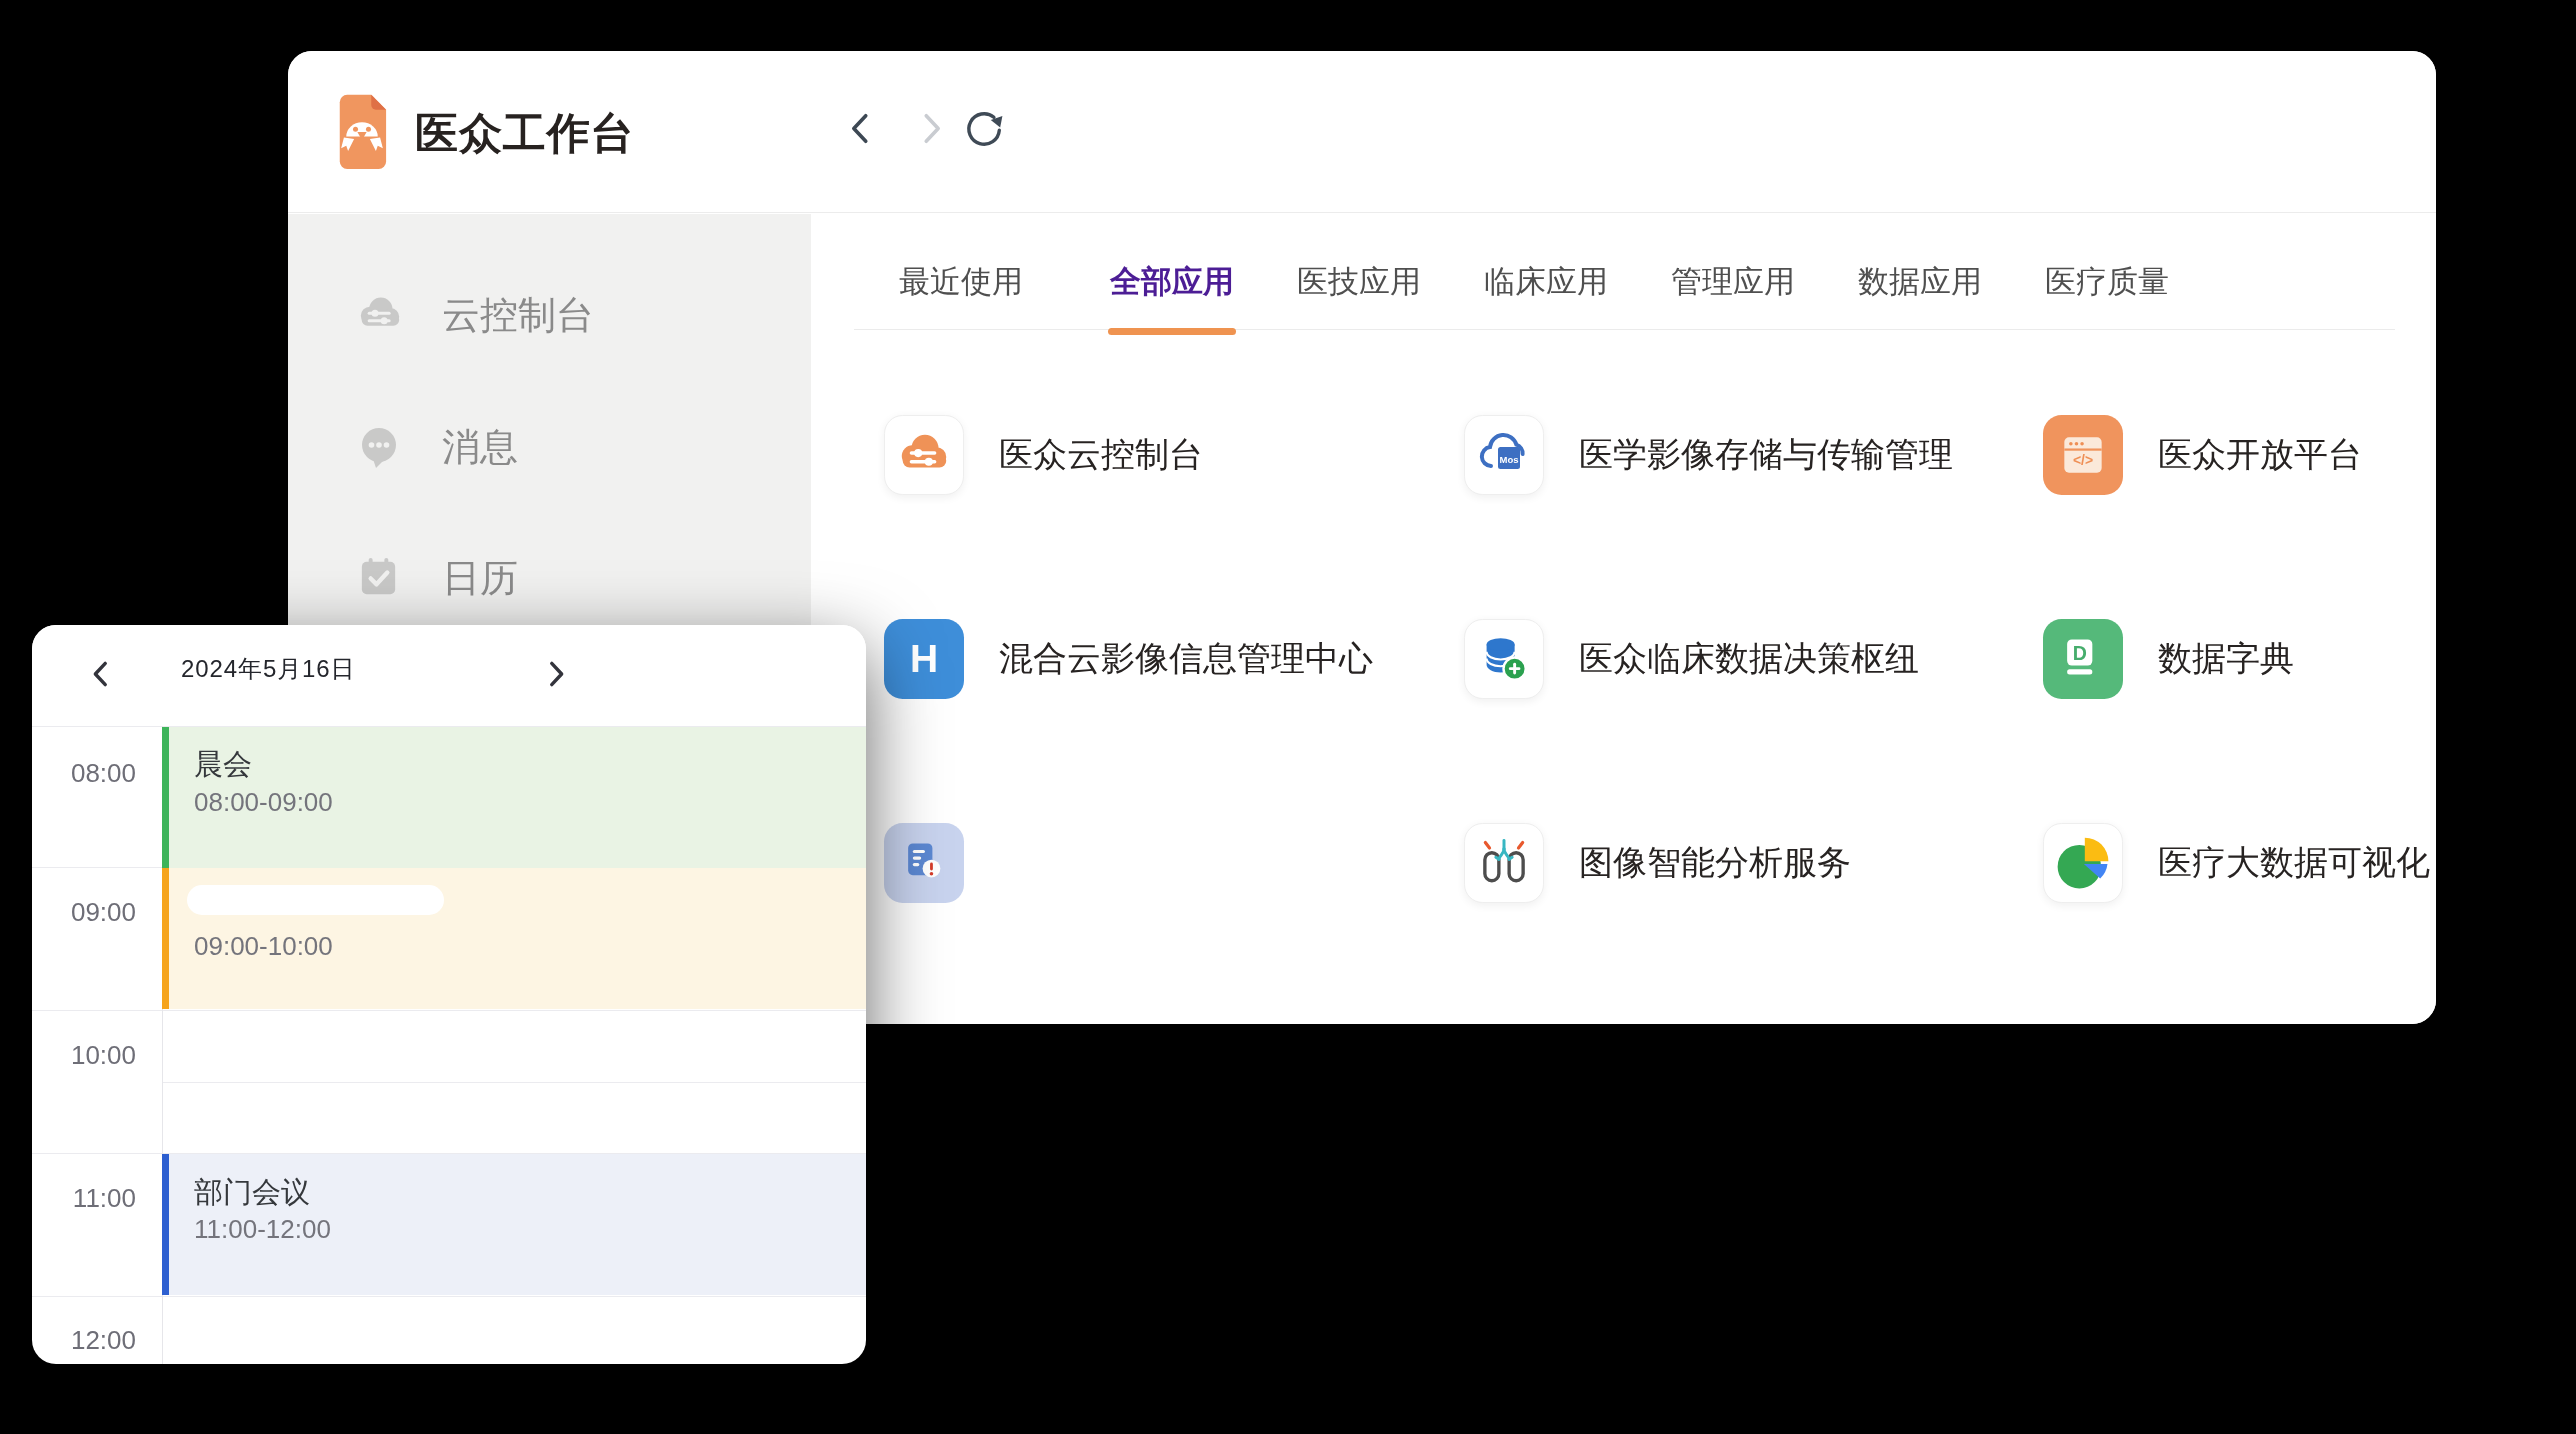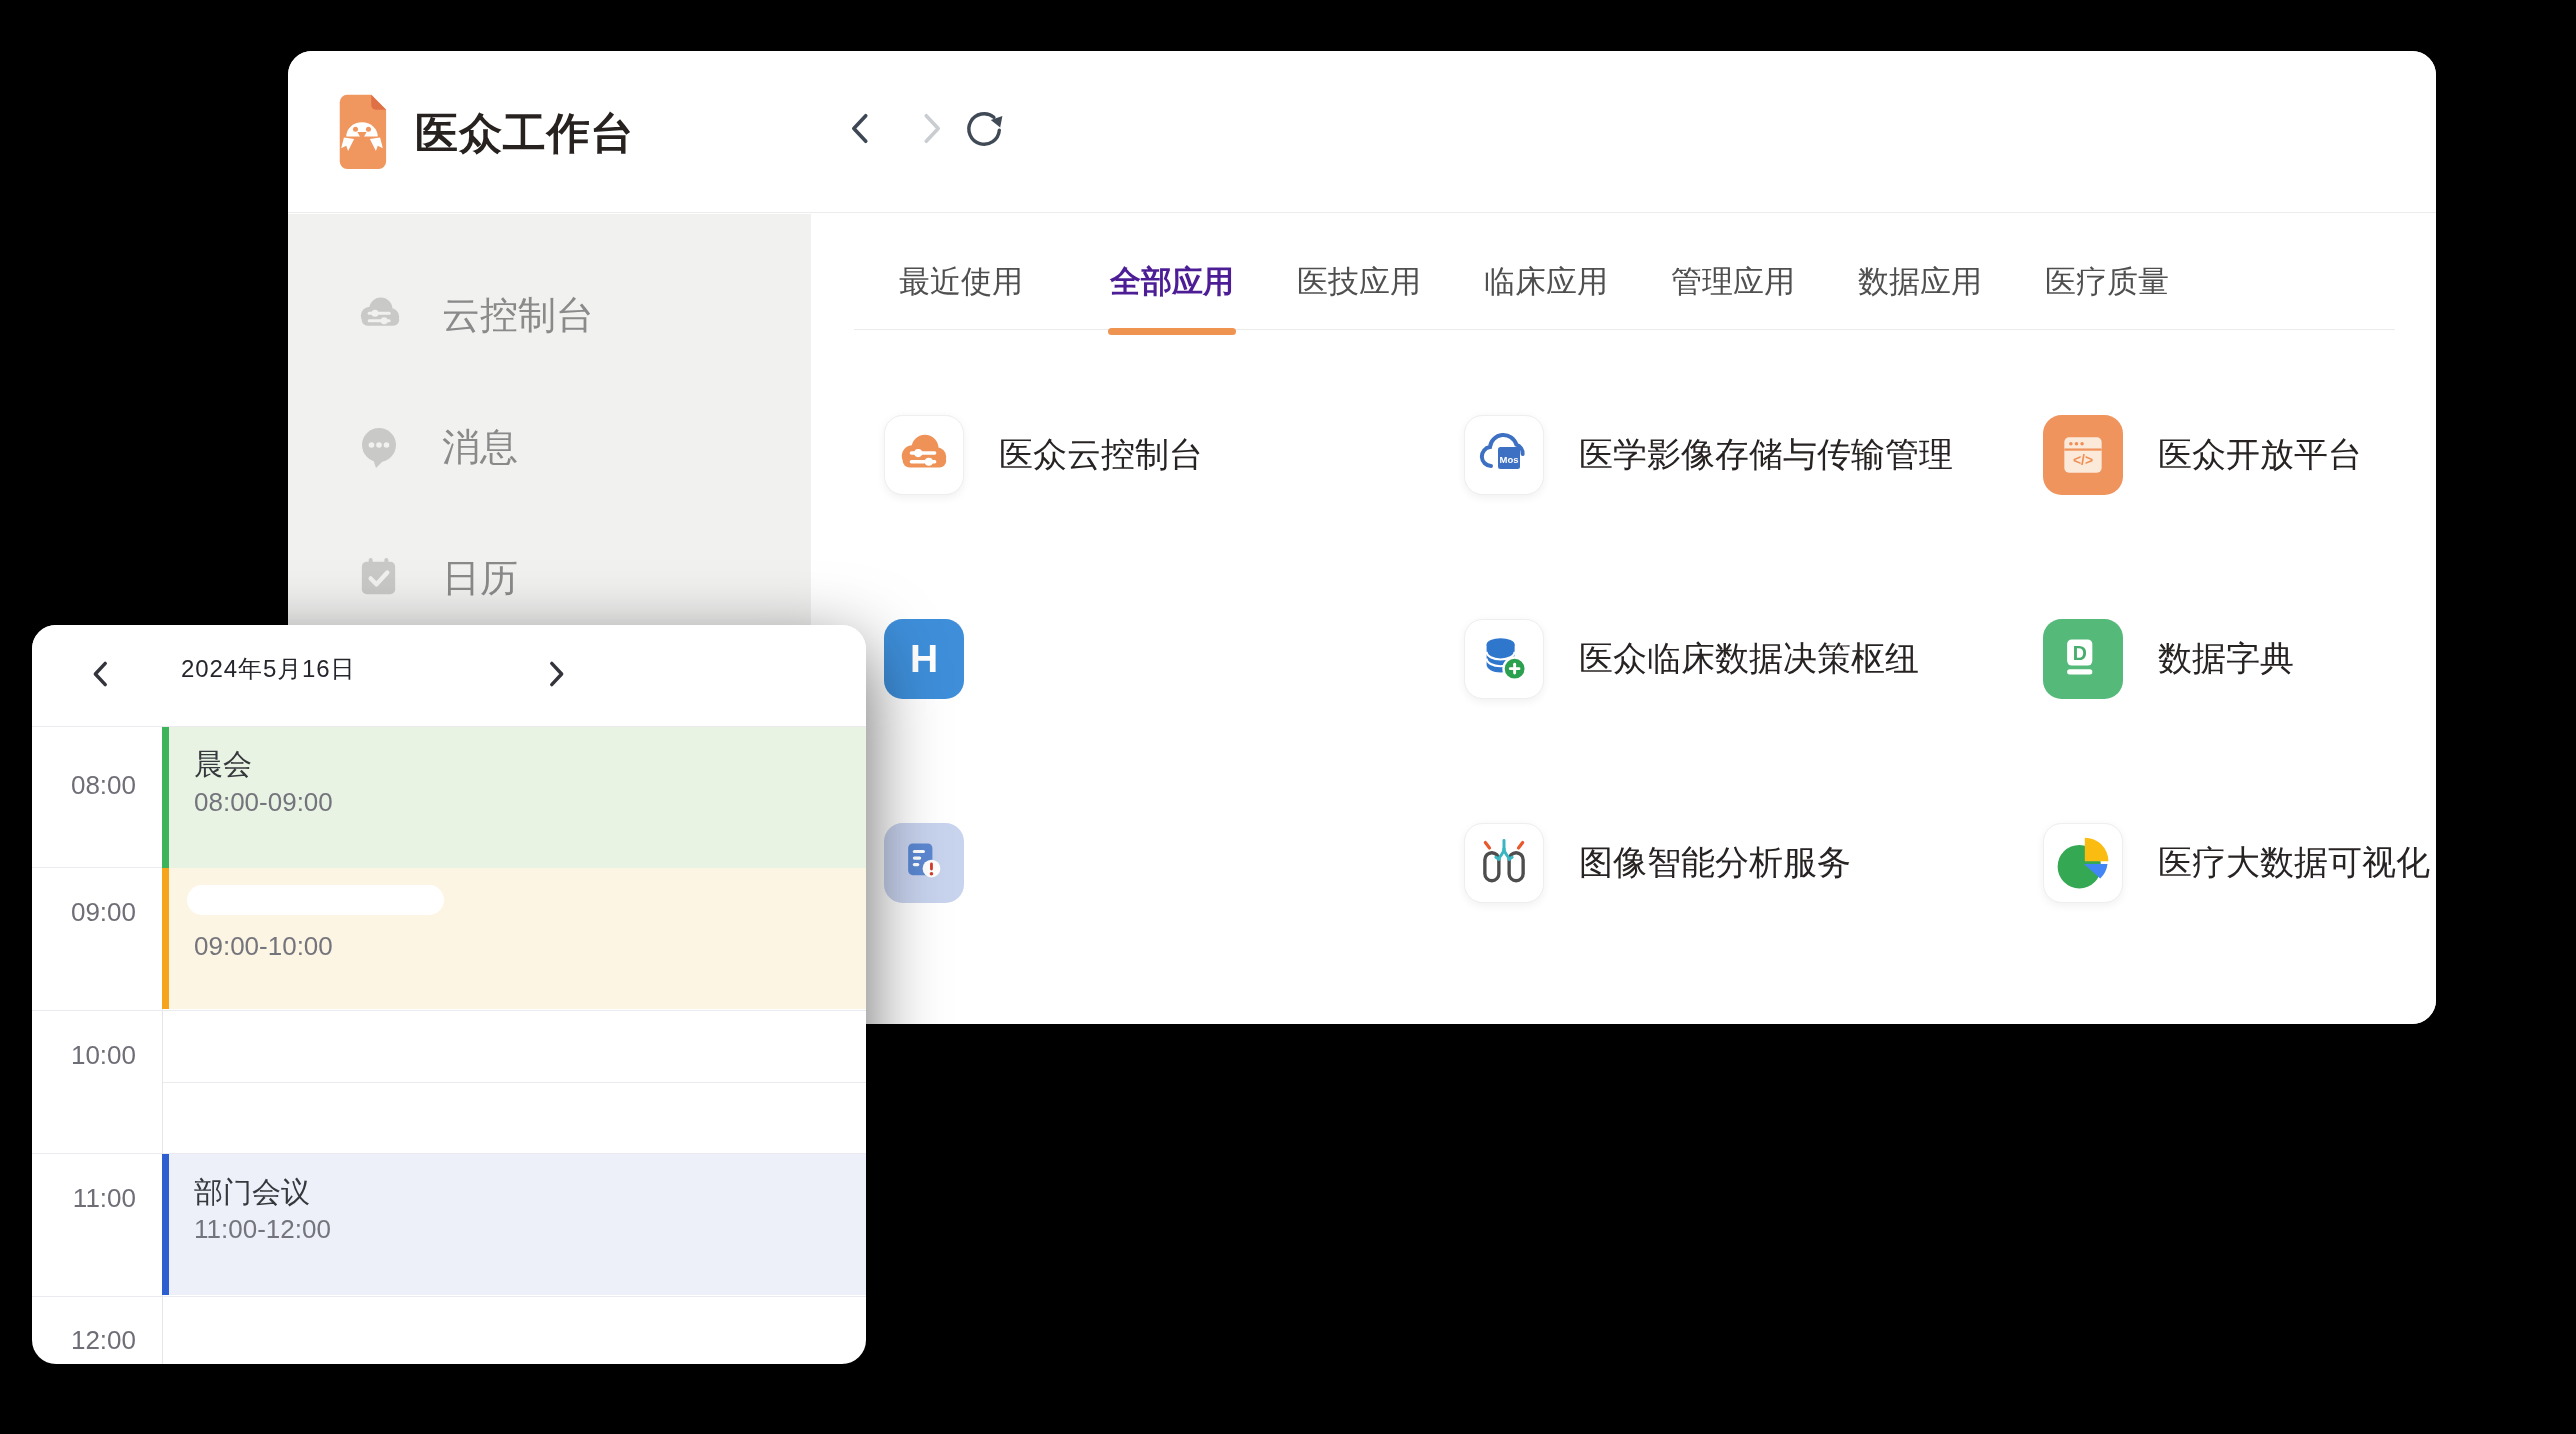--- a/index.html
+++ b/index.html
@@ -211,20 +211,21 @@
             <text x="30" y="41" font-size="15" font-weight="bold" fill="#ef8f55" text-anchor="middle">&lt;/&gt;</text>
           </svg>
         </div>
         <div class="app-lbl">医众开放平台</div>
       </div>
 
       <div class="app" style="left:73px; top:405px">
         <div class="app-icon" style="background:#3e8ed9">
           <div class="h-glyph">H</div>
         </div>
+        <div class="app-lbl">混合云影像信息管理中心</div>
       </div>
 
       <div class="app" style="left:653px; top:405px">
         <div class="app-icon framed">
           <svg viewBox="0 0 60 60" width="58" height="58">
             <path d="M12 15 v21 c0 4.5 6.5 8 14.5 8 s14.5 -3.5 14.5 -8 v-21" fill="#2e77cd"></path>
             <ellipse cx="26.5" cy="15" rx="14.5" ry="6.5" fill="#2e77cd"></ellipse>
             <path d="M12 22.5 c0 4.5 6.5 8 14.5 8 s14.5 -3.5 14.5 -8" fill="none" stroke="#fff" stroke-width="2.2"></path>
             <path d="M12 29.5 c0 4.5 6.5 8 14.5 8 s14.5 -3.5 14.5 -8" fill="none" stroke="#fff" stroke-width="2.2"></path>
             <circle cx="41" cy="40" r="11.5" fill="#2ba14f" stroke="#fff" stroke-width="2.5"></circle>
@@ -315,21 +316,21 @@
 
     <div class="cal-grid">
       <div class="hline" style="top:0"></div>
       <div class="hline" style="top:141px"></div>
       <div class="hline" style="top:284px"></div>
       <div class="hline half" style="top:356px"></div>
       <div class="hline" style="top:427px"></div>
       <div class="hline" style="top:570px"></div>
       <div class="vline"></div>
 
-      <div class="tlabel" style="top:44px">08:00</div>
+      <div class="tlabel" style="top:32px">08:00</div>
       <div class="tlabel" style="top:171px">09:00</div>
       <div class="tlabel" style="top:314px">10:00</div>
       <div class="tlabel" style="top:457px">11:00</div>
       <div class="tlabel" style="top:599px">12:00</div>
 
       <div class="event" style="top: 0.9px; height: 141px; background: rgb(233, 243, 228);">
         <div class="bar" style="background: rgb(61, 180, 90);"></div>
         <div class="etitle">晨会</div>
         <div class="etime">08:00-09:00</div>
       </div>

